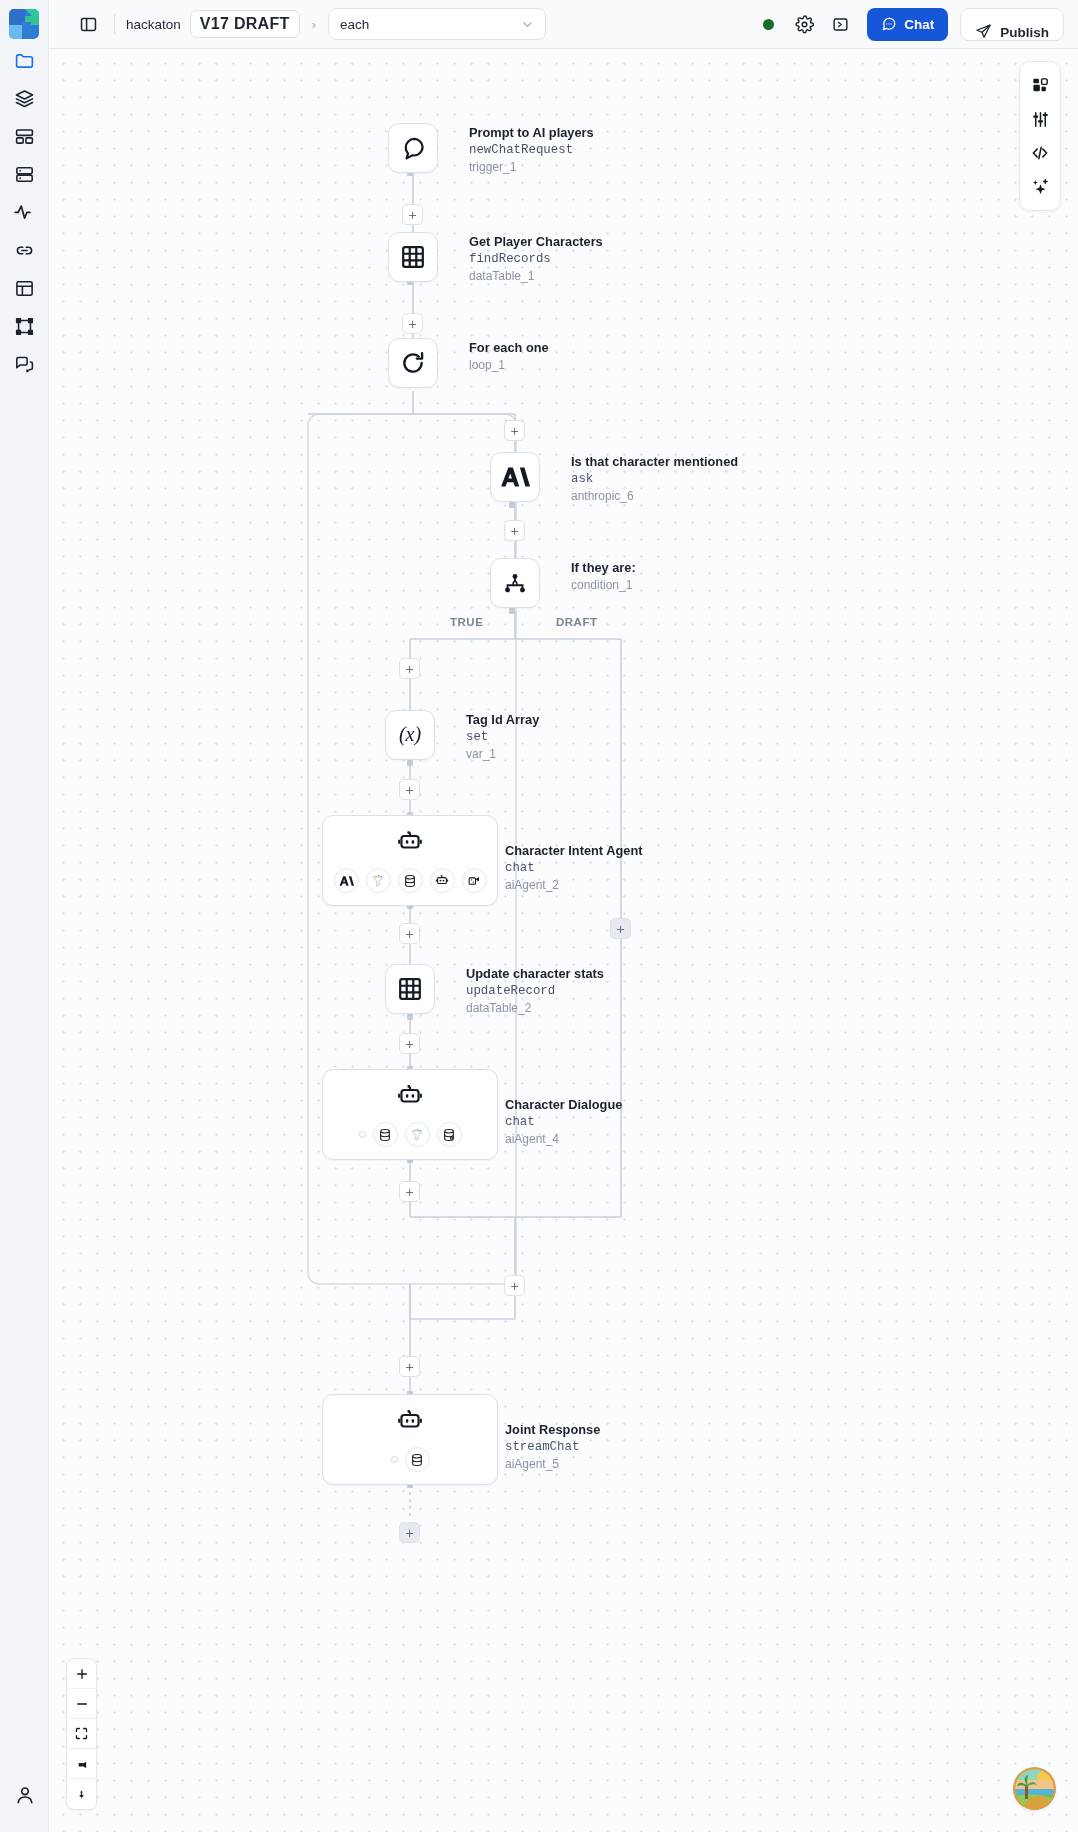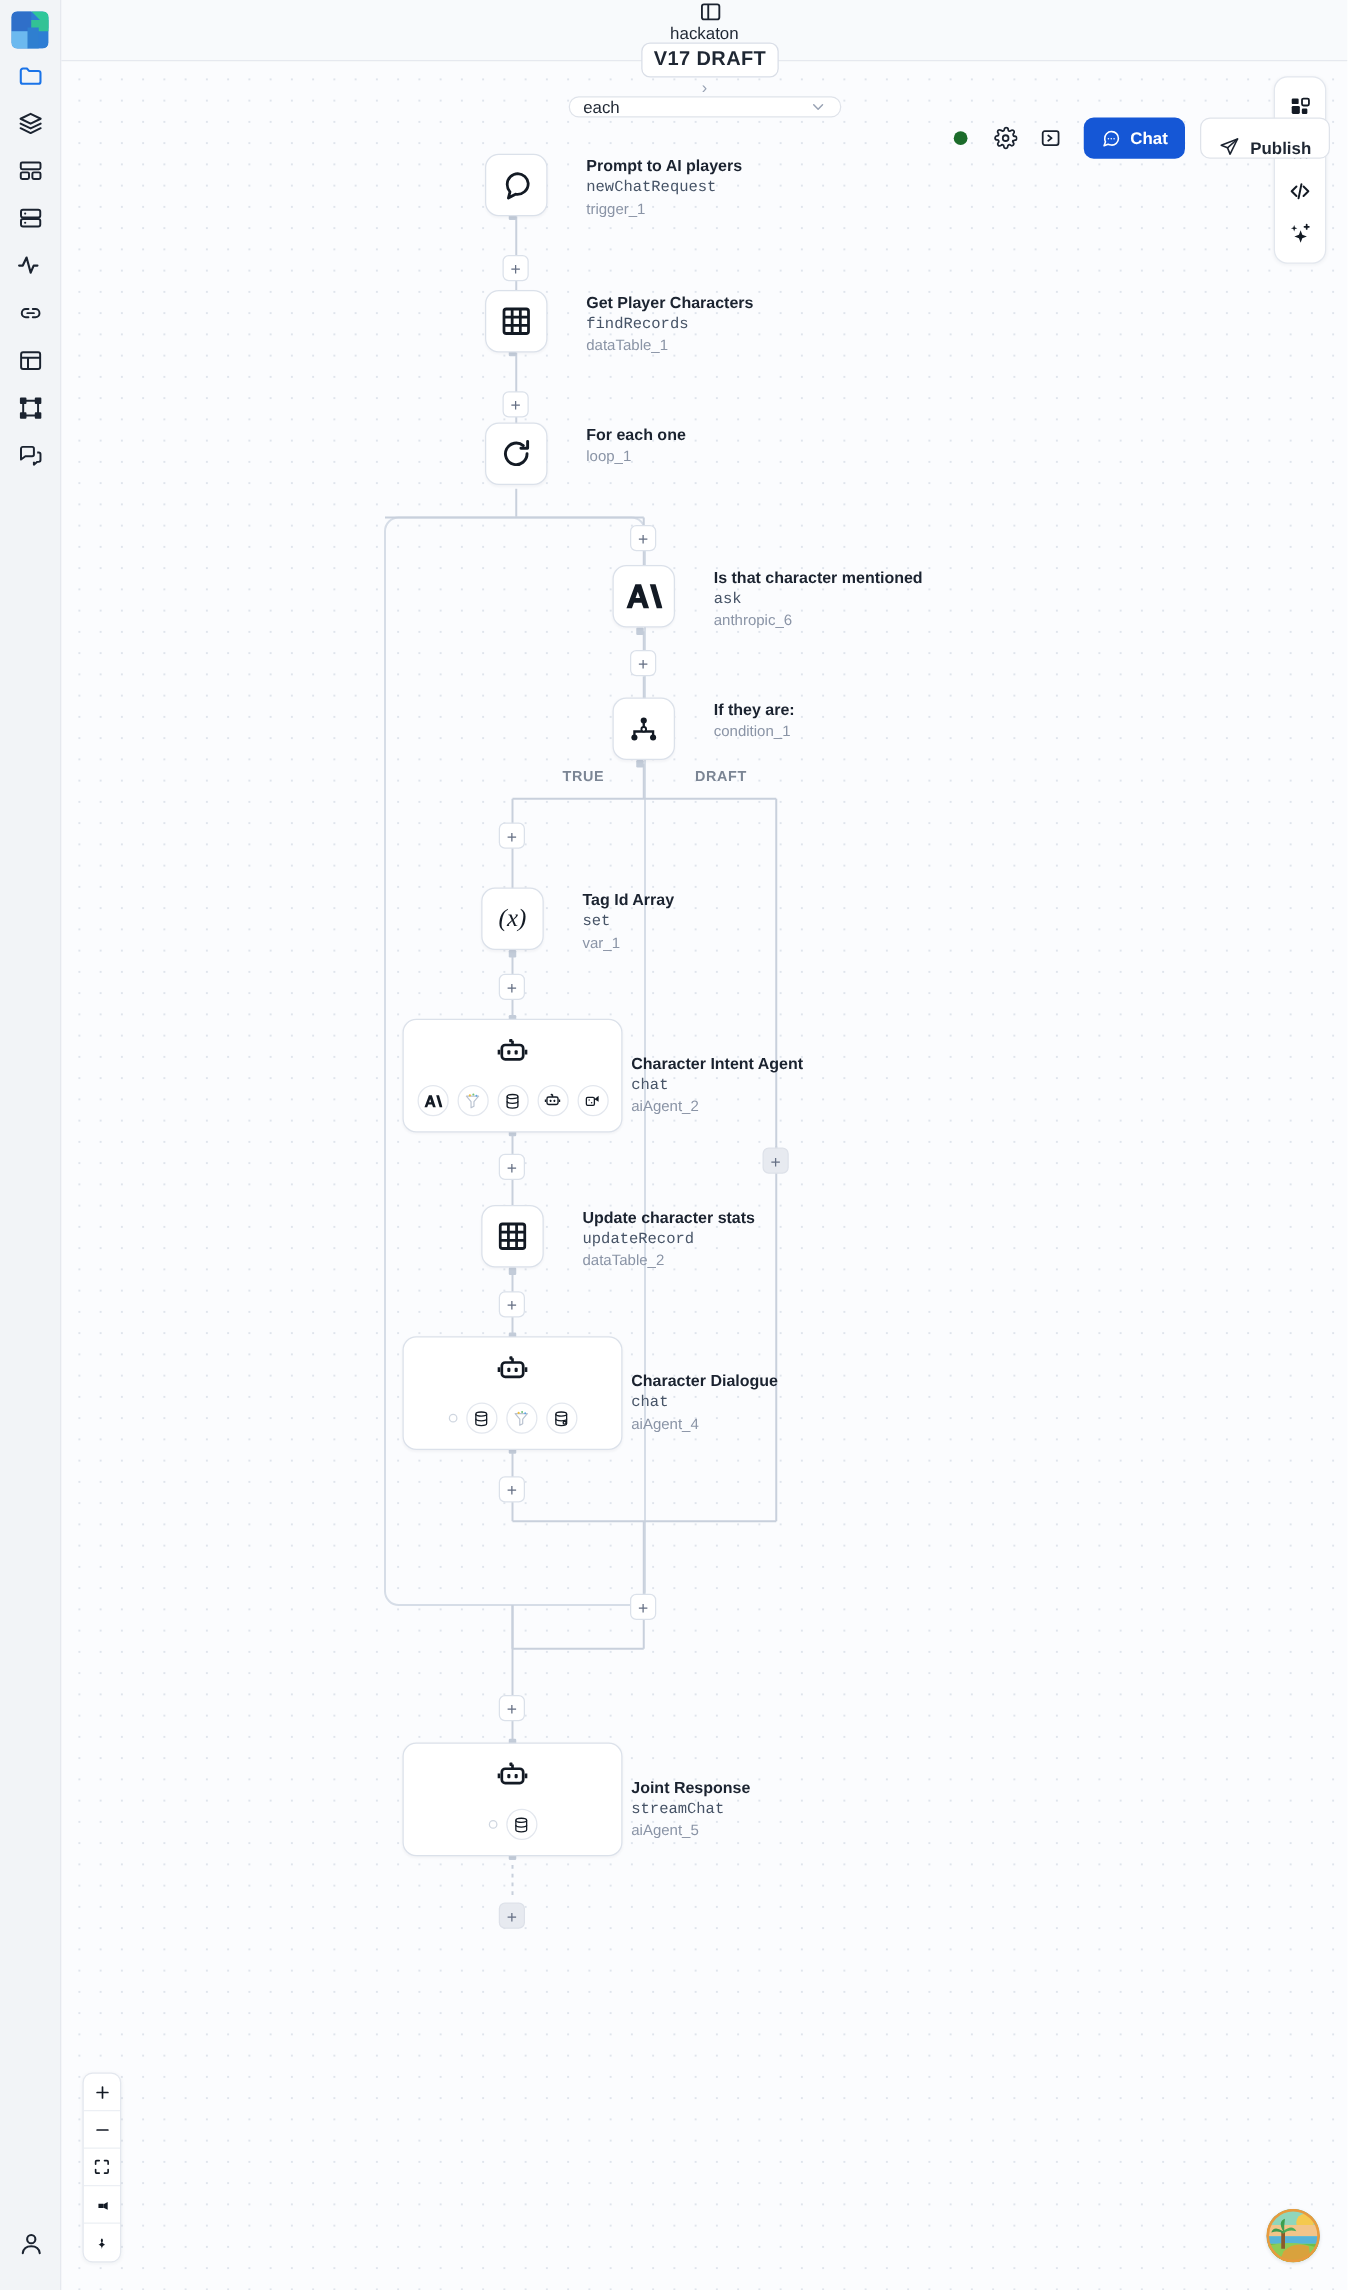--- a/index.html
+++ b/index.html
@@ -25,21 +25,21 @@
     border-radius: 7px; cursor: pointer;
   }
   .rail-item:first-of-type { margin-top: 28px; }
   .rail-item svg { display: block; }
   #rail-bottom { position: absolute; bottom: 26px; left: 0; width: 49px; display: flex; justify-content: center; }
 
   
   #topbar {
     position: absolute; left: 49px; top: 0; width: 1029px; height: 49px;
     background: #f8fafc; border-bottom: 1px solid #e6e9ef;
-    display: flex; align-items: center; padding: 0 14px; z-index: 25; flex-direction: column;
+    display: flex; align-items: center; padding: 0 14px; z-index: 25;
   }
   #panel-toggle { width: 30px; height: 30px; display: flex; align-items: center; justify-content: center; border-radius: 6px; cursor: pointer; margin-left: 10px;}
   .vdiv { width: 1px; height: 20px; background: #dfe3ea; margin: 0 11px; }
   #crumb-project { font-size: 13.5px; color: #1f2733; cursor: pointer; }
   #version-badge {
     margin-left: 9px; border: 1px solid #d9dee7; background: #fff;
     border-radius: 7px; padding: 4px 9px; font-size: 16px; font-weight: 700;
     color: #1f2733; letter-spacing: .3px; cursor: pointer; white-space: nowrap;
   }
   #crumb-sep { margin: 0 12px; color: #98a2b3; font-size: 13px; }

